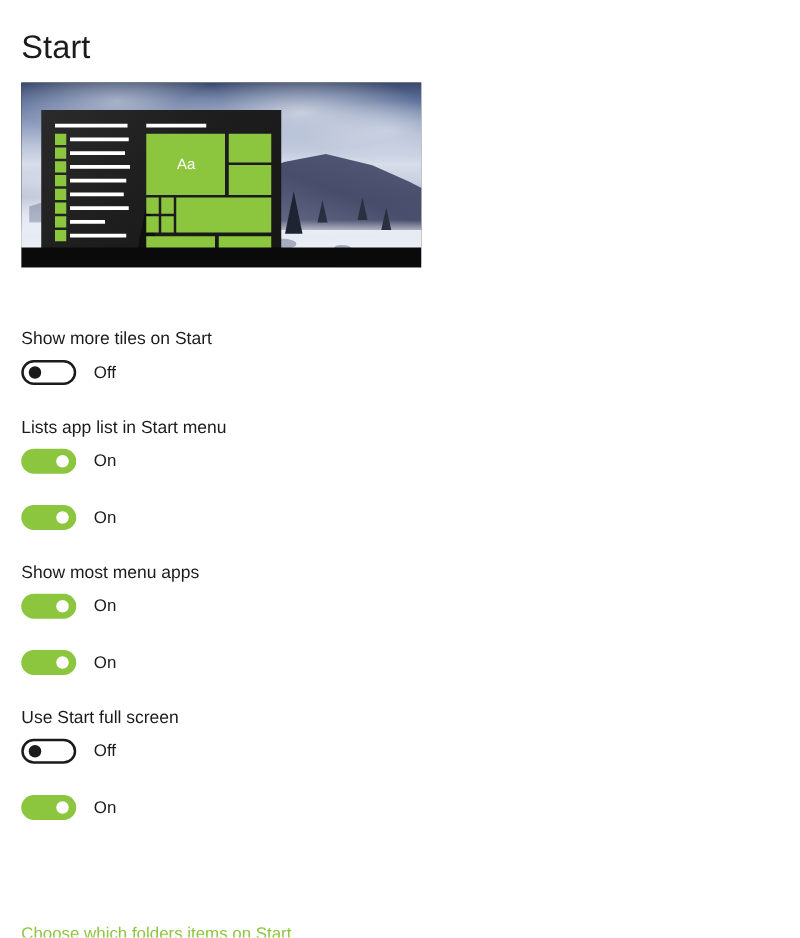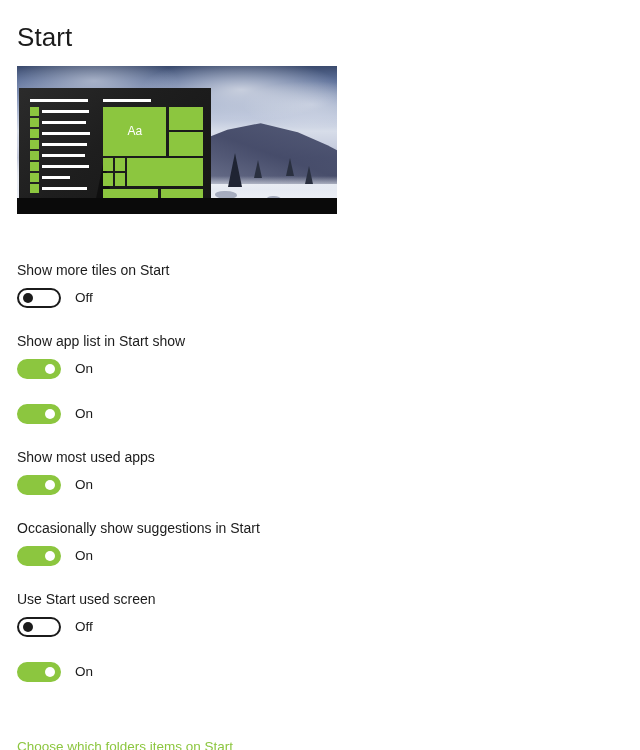--- a/index.html
+++ b/index.html
@@ -121,21 +121,21 @@
   .fir.f-main { left: 66%; bottom: 18%; }
   .fir.f2 { left: 56%; bottom: 22%; }
   .fir.f3 { left: 74%; bottom: 24%; }
   .fir.f4 { left: 84%; bottom: 26%; }
   .fir.f5 { left: 49%; bottom: 26%; }
   .fir.f6 { left: 90%; bottom: 20%; }
 
   
   .startpanel {
     position: absolute;
-    left: 2px;
+    left: 16px;
     top: 15%;
     width: 60%;
     height: 78%;
     background: linear-gradient(135deg, #2b2b2b 0%, #1e1e1e 45%, #161616 100%);
   }
   .startpanel .panel-tree {
     position: absolute;
     left: 40%;
     bottom: 4%;
     width: 0; height: 0;
@@ -386,60 +386,59 @@
       <div class="label">Show more tiles on Start</div>
       <div class="toggle-row">
         <div class="toggle off">
             <span class="knob"></span>
           </div>
         <span class="toggle-state">Off</span>
       </div>
     </div>
 
     <div class="setting">
-      <div class="label">Show app list in Start show</div>
+      <div class="label">Lists app list in Start menu</div>
       <div class="toggle-row">
         <div class="toggle on">
             <span class="knob"></span>
           </div>
         <span class="toggle-state">On</span>
       </div>
     </div>
 
     <div class="setting">
       <div class="toggle-row">
         <div class="toggle on">
             <span class="knob"></span>
           </div>
         <span class="toggle-state">On</span>
       </div>
     </div>
 
     <div class="setting">
-      <div class="label">Show most used apps</div>
+      <div class="label">Show most menu apps</div>
       <div class="toggle-row">
         <div class="toggle on">
             <span class="knob"></span>
           </div>
         <span class="toggle-state">On</span>
       </div>
     </div>
 
     <div class="setting">
-      <div class="label">Occasionally show suggestions in Start</div>
       <div class="toggle-row">
         <div class="toggle on">
             <span class="knob"></span>
           </div>
         <span class="toggle-state">On</span>
       </div>
     </div>
 
     <div class="setting">
-      <div class="label">Use Start used screen</div>
+      <div class="label">Use Start full screen</div>
       <div class="toggle-row">
         <div class="toggle off">
             <span class="knob"></span>
           </div>
         <span class="toggle-state">Off</span>
       </div>
     </div>
 
     <div class="setting">
       <div class="toggle-row">

